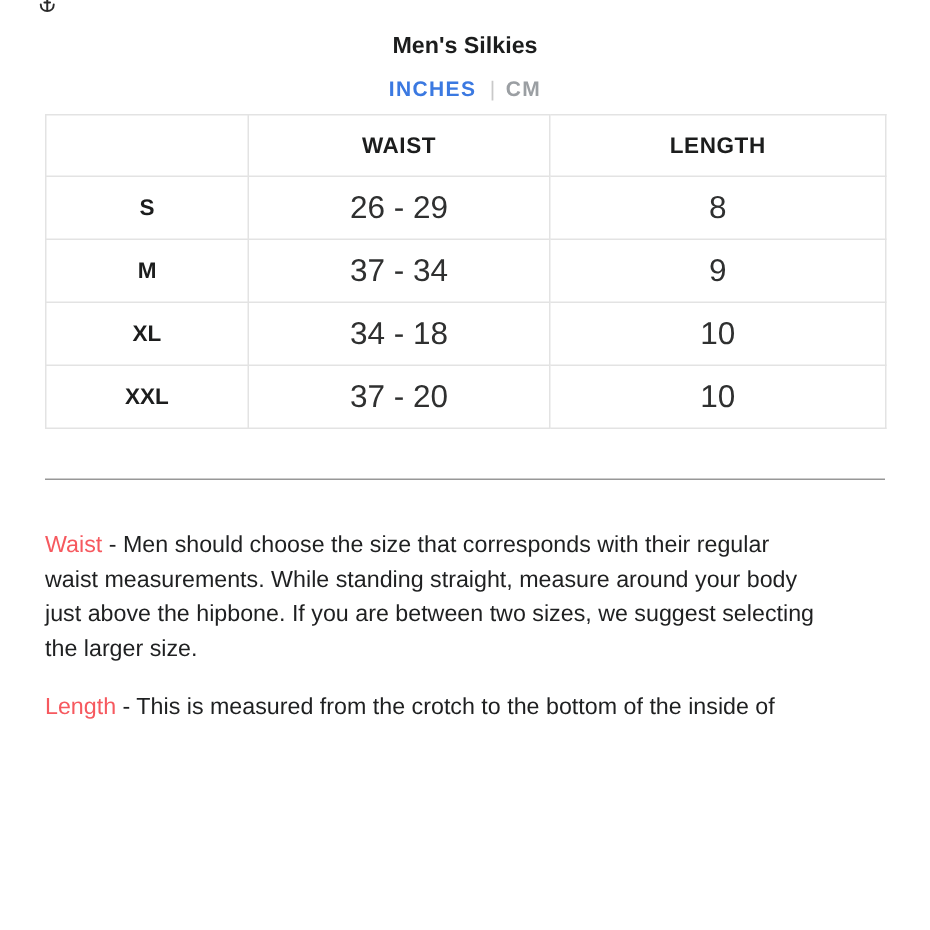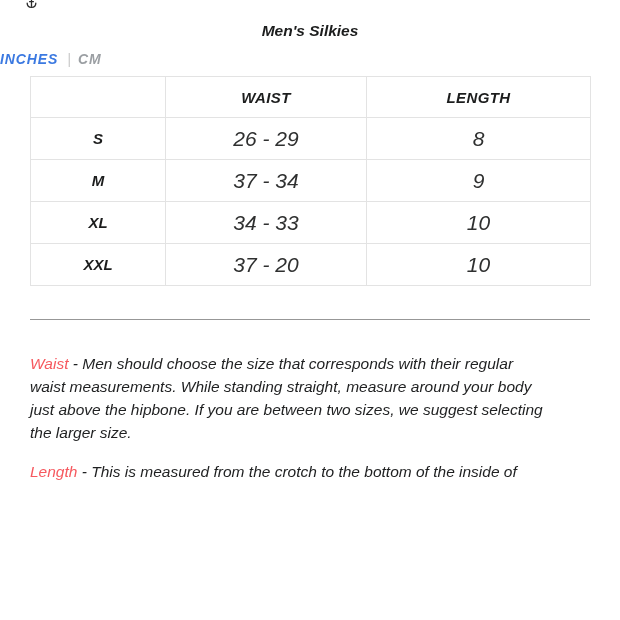--- a/index.html
+++ b/index.html
@@ -6,21 +6,20 @@
   html, body { background: #ffffff; }
   body { font-family: "Liberation Sans", "DejaVu Sans", sans-serif; }
 
   .page {
     position: relative;
     width: 620px;
     height: 480px;
     background: #ffffff;
     overflow: hidden;
     color: #1c1d1d;
-    font-style: italic;
   }
 
   .anchor-mark {
     position: absolute;
     left: 25px;
     top: -4px;
     width: 13px;
     height: 13px;
   }
 
@@ -28,21 +27,21 @@
     padding-top: 21px;
     text-align: center;
     font-size: 15.5px;
     line-height: 19px;
     font-weight: bold;
     color: #1c1d1d;
   }
 
   .unit-toggle {
     margin-top: 11px;
-    text-align: left;
+    text-align: center;
     font-size: 14px;
     line-height: 16px;
     font-weight: bold;
     letter-spacing: 0.9px;
   }
   .unit-toggle .inches {
     color: #3b79e1;
     cursor: pointer;
   }
   .unit-toggle .sep {
@@ -150,21 +149,21 @@
         <td class="val">26 - 29</td>
         <td class="val">8</td>
       </tr>
       <tr>
         <td class="size">M</td>
         <td class="val">37 - 34</td>
         <td class="val">9</td>
       </tr>
       <tr>
         <td class="size">XL</td>
-        <td class="val">34 - 33</td>
+        <td class="val">34 - 18</td>
         <td class="val">10</td>
       </tr>
       <tr>
         <td class="size">XXL</td>
         <td class="val">37 - 20</td>
         <td class="val">10</td>
       </tr>
     </tbody>
   </table>
 

